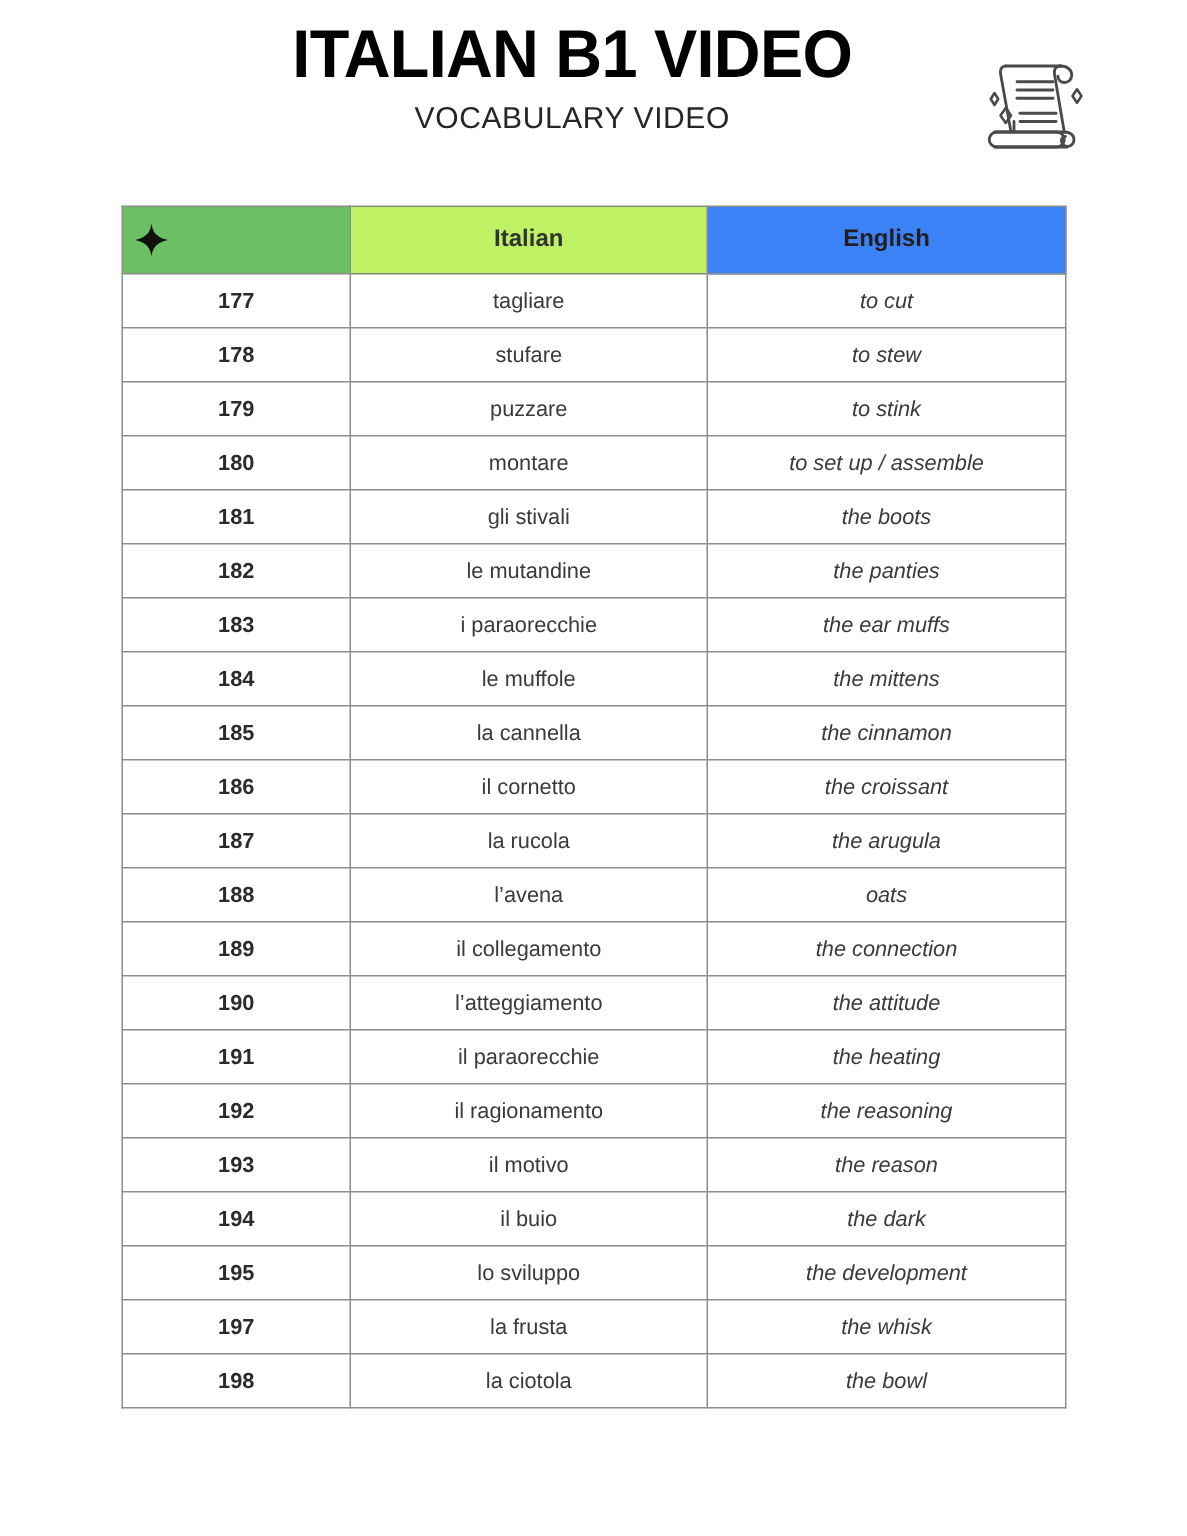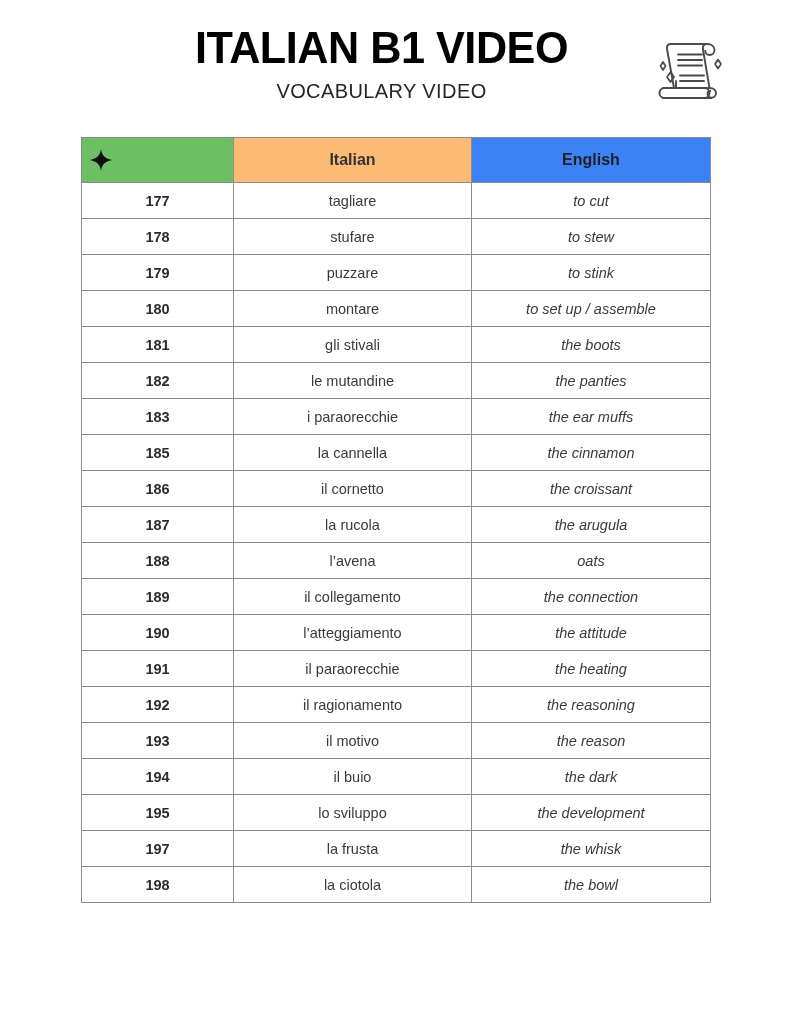--- a/index.html
+++ b/index.html
@@ -19,21 +19,21 @@
     position: relative;
     width: 791px;
     height: 1024px;
     background: #ffffff;
     box-sizing: border-box;
   }
 
   
   .header {
     position: relative;
-    padding-top: 24px;
+    padding-top: 12px;
     height: 108px;
     box-sizing: border-box;
   }
   .title-block {
     text-align: center;
     padding-left: 12px;
     padding-right: 40px;
   }
   .doc-title {
     font-family: "Liberation Sans", sans-serif;
@@ -98,21 +98,21 @@
   }
   .star-icon {
     position: absolute;
     left: 8px;
     top: 50%;
     transform: translateY(-50%);
     width: 22px;
     height: 22px;
   }
   td.h-italian {
-    background: #fdba74;
+    background: #bef264;
     text-align: center;
     font-size: 16px;
     font-weight: 700;
     color: #333333;
   }
   td.h-english {
     background: #3b82f6;
     text-align: center;
     font-size: 16px;
     font-weight: 700;
@@ -233,20 +233,25 @@
             <td class="cell-num">182</td>
             <td class="cell-ital">le mutandine</td>
             <td class="cell-eng">the panties</td>
           </tr>
           <tr>
             <td class="cell-num">183</td>
             <td class="cell-ital">i paraorecchie</td>
             <td class="cell-eng">the ear muffs</td>
           </tr>
           <tr>
+            <td class="cell-num">184</td>
+            <td class="cell-ital">le muffole</td>
+            <td class="cell-eng">the mittens</td>
+          </tr>
+          <tr>
             <td class="cell-num">185</td>
             <td class="cell-ital">la cannella</td>
             <td class="cell-eng">the cinnamon</td>
           </tr>
           <tr>
             <td class="cell-num">186</td>
             <td class="cell-ital">il cornetto</td>
             <td class="cell-eng">the croissant</td>
           </tr>
           <tr>

